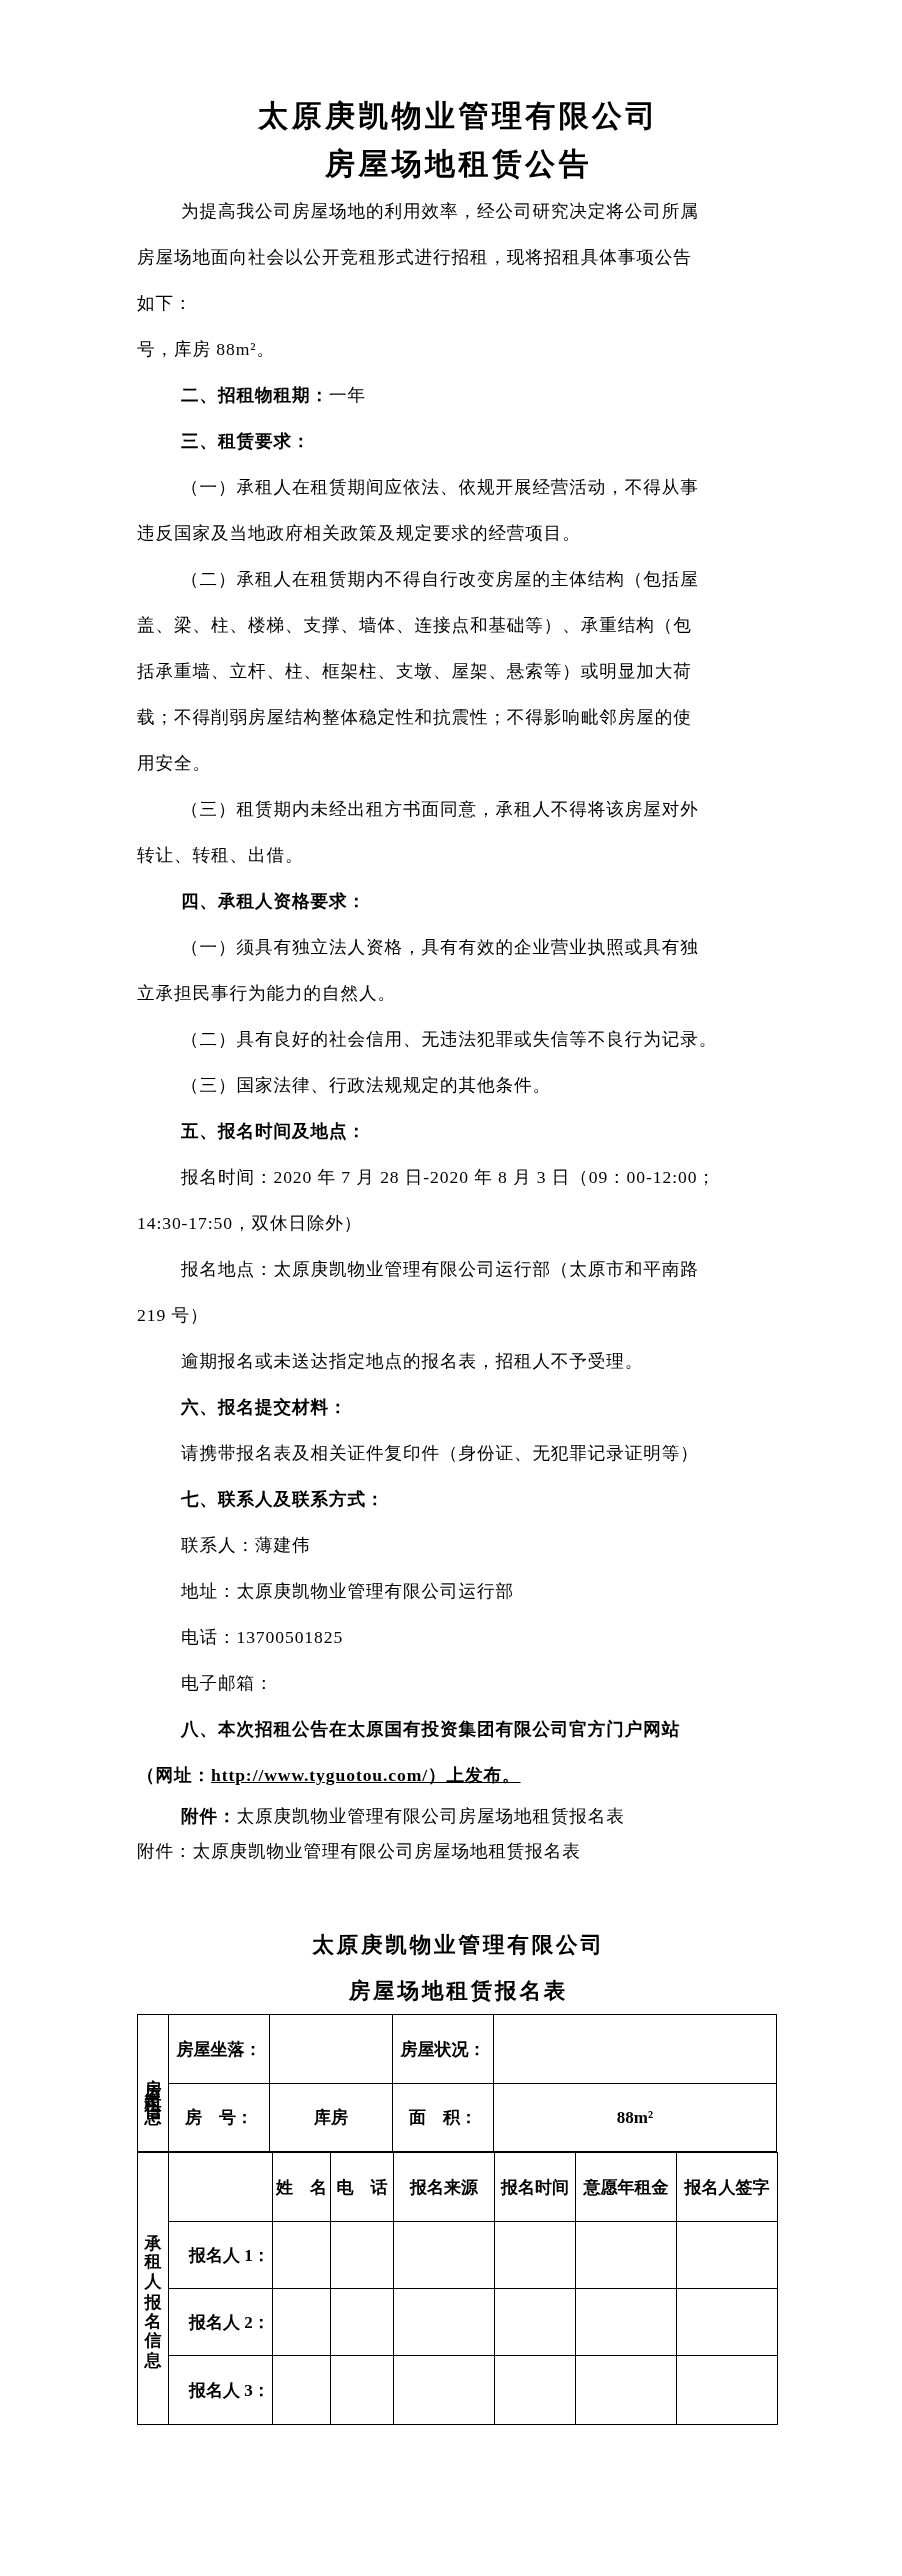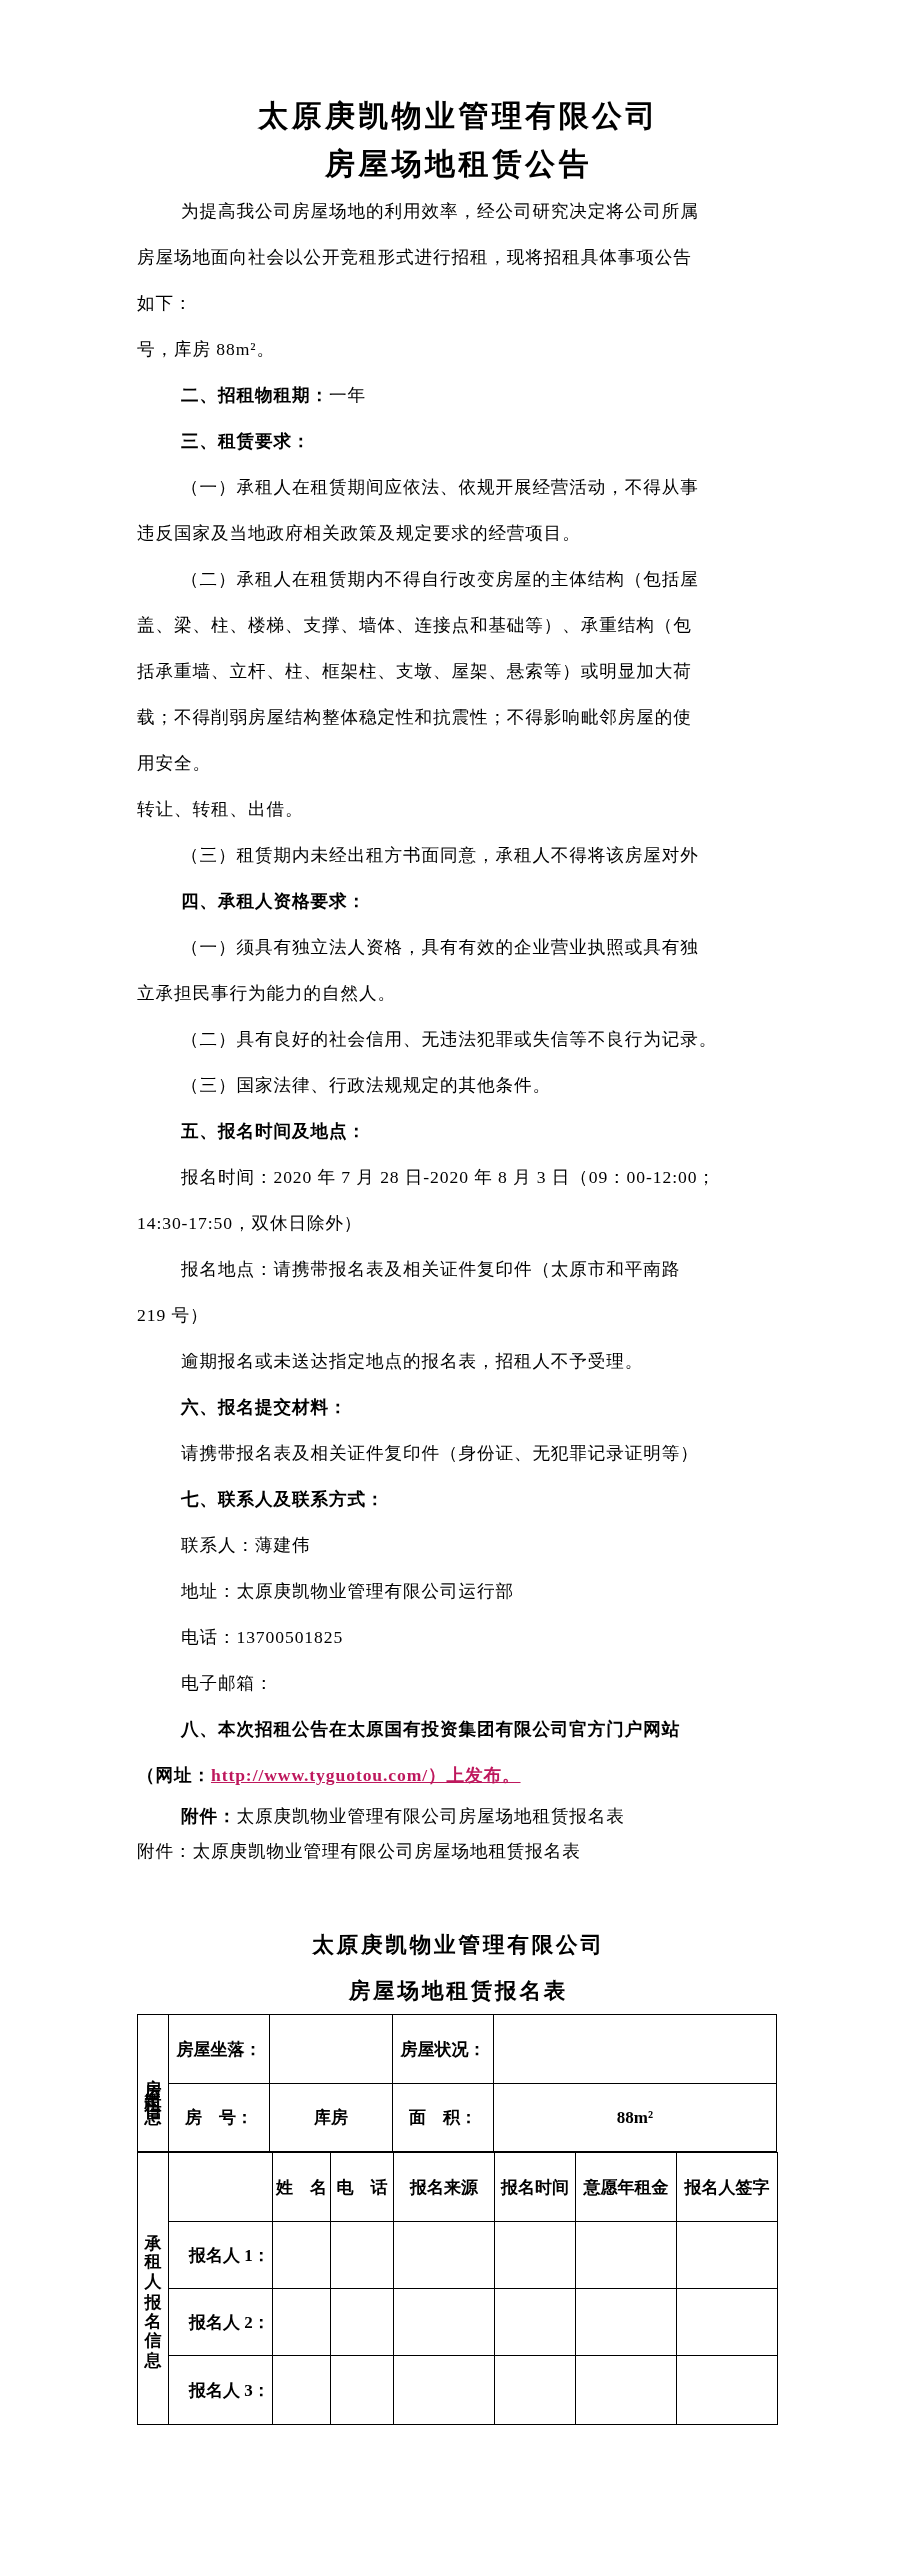--- a/index.html
+++ b/index.html
@@ -98,42 +98,42 @@
         <div class="line"><span>号，库房 88m²。</span></div>
         <div class="line ind"><span class="b">二、招租物租期：</span><span>一年</span></div>
         <div class="line ind"><span class="b">三、租赁要求：</span></div>
         <div class="line ind"><span>（一）承租人在租赁期间应依法、依规开展经营活动，不得从事</span></div>
         <div class="line"><span>违反国家及当地政府相关政策及规定要求的经营项目。</span></div>
         <div class="line ind"><span>（二）承租人在租赁期内不得自行改变房屋的主体结构（包括屋</span></div>
         <div class="line"><span>盖、梁、柱、楼梯、支撑、墙体、连接点和基础等）、承重结构（包</span></div>
         <div class="line"><span>括承重墙、立杆、柱、框架柱、支墩、屋架、悬索等）或明显加大荷</span></div>
         <div class="line"><span>载；不得削弱房屋结构整体稳定性和抗震性；不得影响毗邻房屋的使</span></div>
         <div class="line"><span>用安全。</span></div>
+        <div class="line ind"><span>（三）租赁期内未经出租方书面同意，承租人不得将该房屋对外</span></div>
         <div class="line"><span>转让、转租、出借。</span></div>
-        <div class="line ind"><span>（三）租赁期内未经出租方书面同意，承租人不得将该房屋对外</span></div>
         <div class="line ind"><span class="b">四、承租人资格要求：</span></div>
         <div class="line ind"><span>（一）须具有独立法人资格，具有有效的企业营业执照或具有独</span></div>
         <div class="line"><span>立承担民事行为能力的自然人。</span></div>
         <div class="line ind"><span>（二）具有良好的社会信用、无违法犯罪或失信等不良行为记录。</span></div>
         <div class="line ind"><span>（三）国家法律、行政法规规定的其他条件。</span></div>
         <div class="line ind"><span class="b">五、报名时间及地点：</span></div>
         <div class="line ind"><span>报名时间：2020 年 7 月 28 日-2020 年 8 月 3 日（09：00-12:00；</span></div>
         <div class="line"><span>14:30-17:50，双休日除外）</span></div>
-        <div class="line ind"><span>报名地点：请携带报名表及相关证件复印件（太原市和平南路</span></div>
+        <div class="line ind"><span>报名地点：太原庚凯物业管理有限公司运行部（太原市和平南路</span></div>
         <div class="line"><span>219 号）</span></div>
         <div class="line ind"><span>逾期报名或未送达指定地点的报名表，招租人不予受理。</span></div>
         <div class="line ind"><span class="b">六、报名提交材料：</span></div>
         <div class="line ind"><span>请携带报名表及相关证件复印件（身份证、无犯罪记录证明等）</span></div>
         <div class="line ind"><span class="b">七、联系人及联系方式：</span></div>
         <div class="line ind"><span>联系人：薄建伟</span></div>
         <div class="line ind"><span>地址：太原庚凯物业管理有限公司运行部</span></div>
         <div class="line ind"><span>电话：13700501825</span></div>
         <div class="line ind"><span>电子邮箱：</span></div>
         <div class="line ind"><span class="b">八、本次招租公告在太原国有投资集团有限公司官方门户网站</span></div>
-        <div class="line"><span class="b">（网址：</span><span class="b link" style="color: #be185d;">http://www.tyguotou.com/）上发布。</span></div>
+        <div class="line"><span class="b">（网址：</span><span class="b link" style="color: #000000;">http://www.tyguotou.com/）上发布。</span></div>
         <div class="line ind" style="height: 36px; line-height: 36px;"><span class="b">附件：</span><span>太原庚凯物业管理有限公司房屋场地租赁报名表</span></div>
         <div class="line" style="height: 34px; line-height: 34px;"><span>附件：太原庚凯物业管理有限公司房屋场地租赁报名表</span></div>
       </div>
 
     <div class="form-section">
       <div class="form-title">太原庚凯物业管理有限公司</div>
       <div class="form-title">房屋场地租赁报名表</div>
 
       <table>
         <colgroup>

